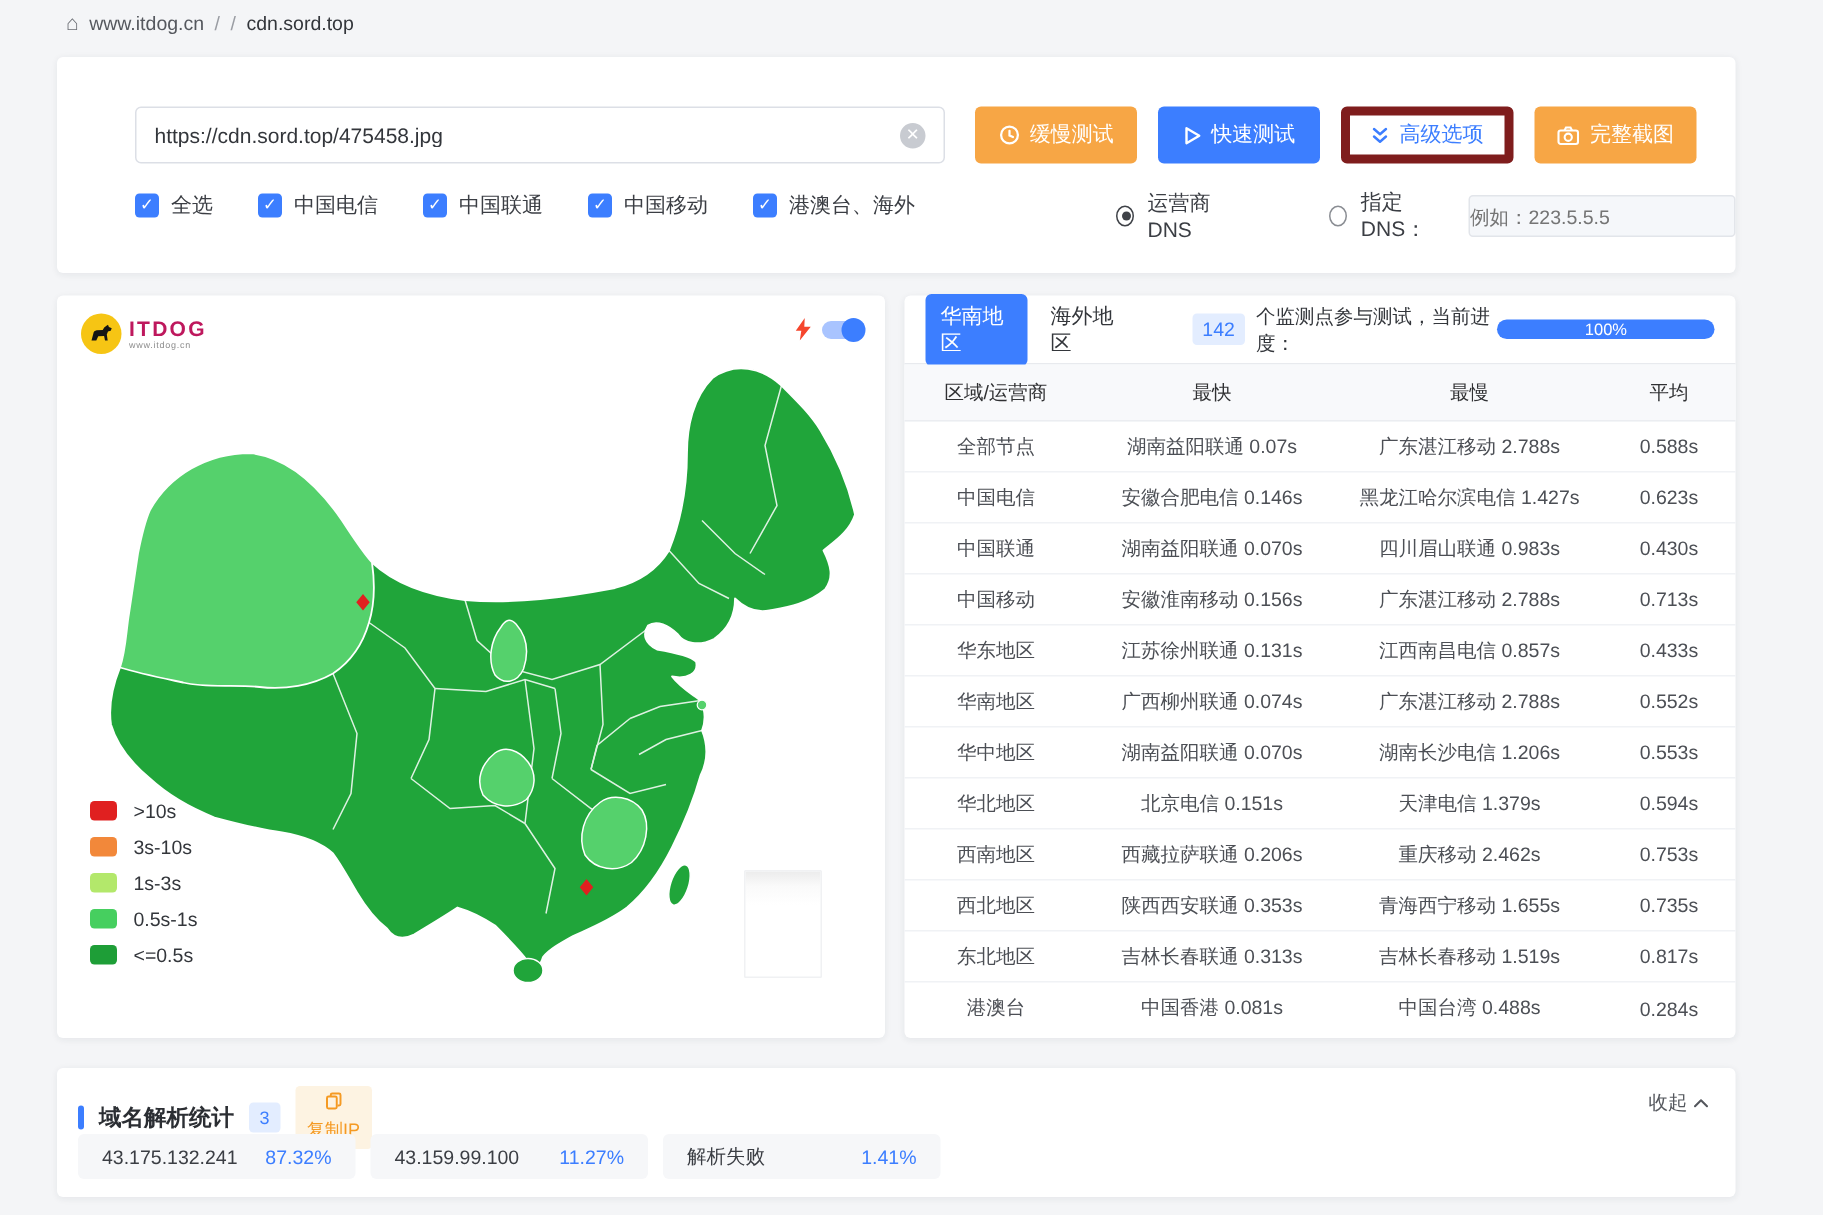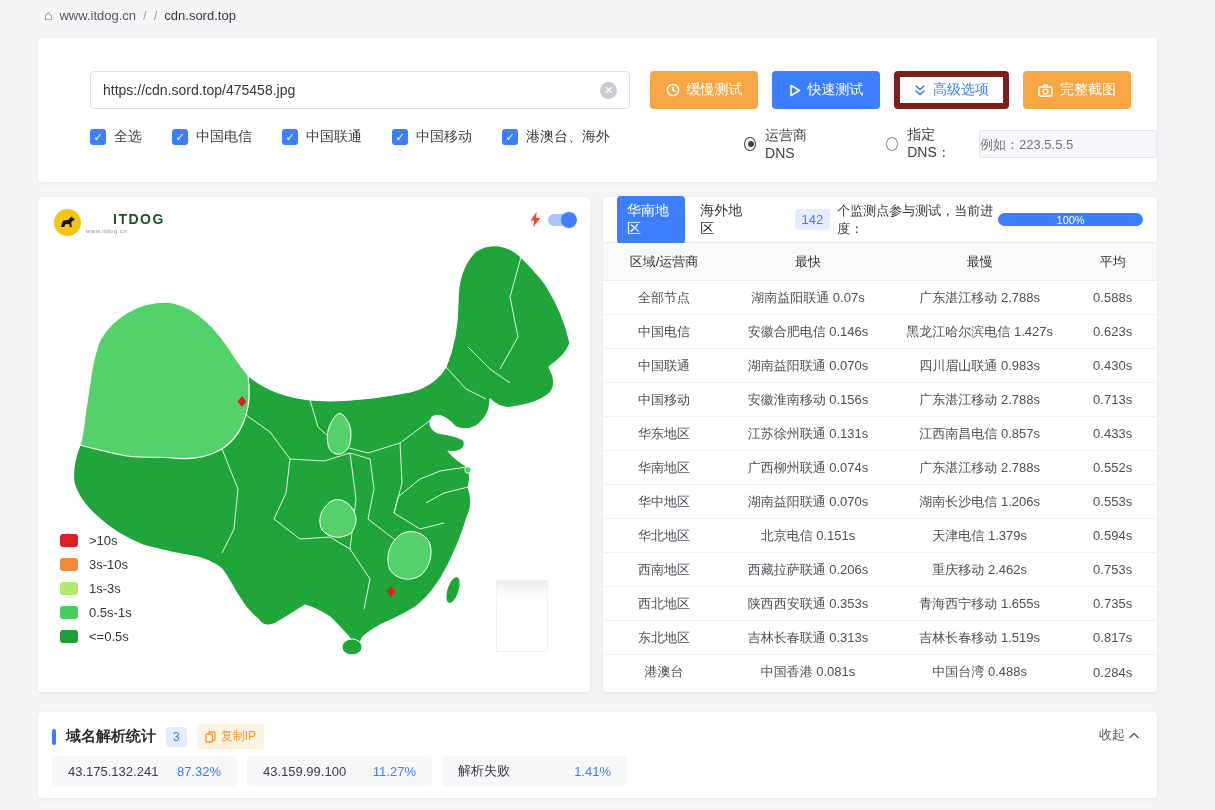--- a/index.html
+++ b/index.html
@@ -31,21 +31,21 @@
   .radio.on{border-color:#3f4248;}
   .radio.on::after{content:"";position:absolute;left:3px;top:3px;width:6px;height:6px;border-radius:50%;background:#3f4248;}
   .dns-input{width:190px;height:28px;background:#f5f7fa;border:1px solid #e2e5ea;border-radius:3px;font-size:13px;color:#9ea3ab;padding:0 0;outline:none;margin-left:3px;}
   .dns-gap{width:52px;}
 
   
   #map-card{left:38px;top:197px;width:552px;height:495px;}
   .logo{position:absolute;left:16px;top:12px;display:flex;align-items:center;gap:5px;z-index:5;}
   .logo-circle{width:27px;height:27px;border-radius:50%;background:#f6c514;display:flex;align-items:center;justify-content:center;}
   .logo-txt{display:flex;flex-direction:column;line-height:1;}
-  .logo-title{font-size:14px;font-weight:800;color:#14532d;letter-spacing:1.5px;margin-left:27px;}
+  .logo-title{font-size:14px;font-weight:800;color:#be185d;letter-spacing:1.5px;}
   .logo-sub{font-size:6px;color:#8d8d8d;margin-top:2px;letter-spacing:.5px;}
   .map-tools{position:absolute;right:15px;top:15px;display:flex;align-items:center;gap:7px;z-index:5;}
   .toggle{width:27px;height:12px;border-radius:7px;background:#a9c4ff;position:relative;cursor:pointer;}
   .toggle .knob{position:absolute;right:-2px;top:-2px;width:16px;height:16px;border-radius:50%;background:#3c7eff;}
   #china-svg{position:absolute;left:0;top:0;}
   .legend{position:absolute;left:22px;top:336px;display:flex;flex-direction:column;gap:9px;z-index:4;}
   .legend-item{display:flex;align-items:center;gap:11px;font-size:13px;color:#33363b;}
   .swatch{width:18px;height:13px;border-radius:3px;}
   .sea-box{position:absolute;right:42px;bottom:40px;width:52px;height:72px;background:linear-gradient(180deg,#ececec 0,#fafafa 14%,#fff 32%);border:1px solid #f0f1f3;border-radius:1px;}
 
@@ -62,21 +62,21 @@
   .tr{display:grid;grid-template-columns:22% 30% 32% 16%;height:34px;align-items:center;text-align:center;font-size:13px;color:#4c4f55;border-bottom:1px solid #f0f2f5;}
   .tr.thead{height:38px;background:#f8f9fb;color:#303133;border-bottom:1px solid #ebedf1;}
   .tr:last-child{border-bottom:none;}
 
   
   #stats-card{left:38px;top:712px;width:1119px;height:86px;}
   .stats-head{position:absolute;left:14px;top:12px;display:flex;align-items:center;gap:10px;}
   .tbar{width:4px;height:16px;border-radius:2px;background:#3c7eff;}
   .stats-title{font-size:15px;font-weight:bold;color:#2b2e33;}
   .cnt-badge{background:#e3edff;color:#3c7eff;font-size:12px;padding:3px 7px;border-radius:3px;}
-  .copy-btn{background:#fdf3e2;color:#f59a23;font-size:12px;padding:4px 8px;border-radius:3px;display:inline-flex;align-items:center;gap:5px;cursor:pointer;border:none;}
+  .copy-btn{background:#fdf3e2;color:#f59a23;font-size:12px;padding:4px 8px;border-radius:3px;display:inline-flex;align-items:center;gap:5px;cursor:pointer;border:none;flex-direction:column;}
   .collapse{position:absolute;right:18px;top:14px;font-size:13px;color:#55585e;display:flex;align-items:center;gap:4px;cursor:pointer;}
   .chips{position:absolute;left:14px;top:44px;display:flex;gap:10px;}
   .chip{width:185px;height:30px;background:#f6f7f9;border-radius:4px;display:flex;align-items:center;justify-content:space-between;padding:0 16px;font-size:13px;}
   .chip .nm{color:#3b3e44;}
   .chip .pc{color:#3c7eff;}
 </style>
 </head>
 <body>
 
 <div class="breadcrumb">

